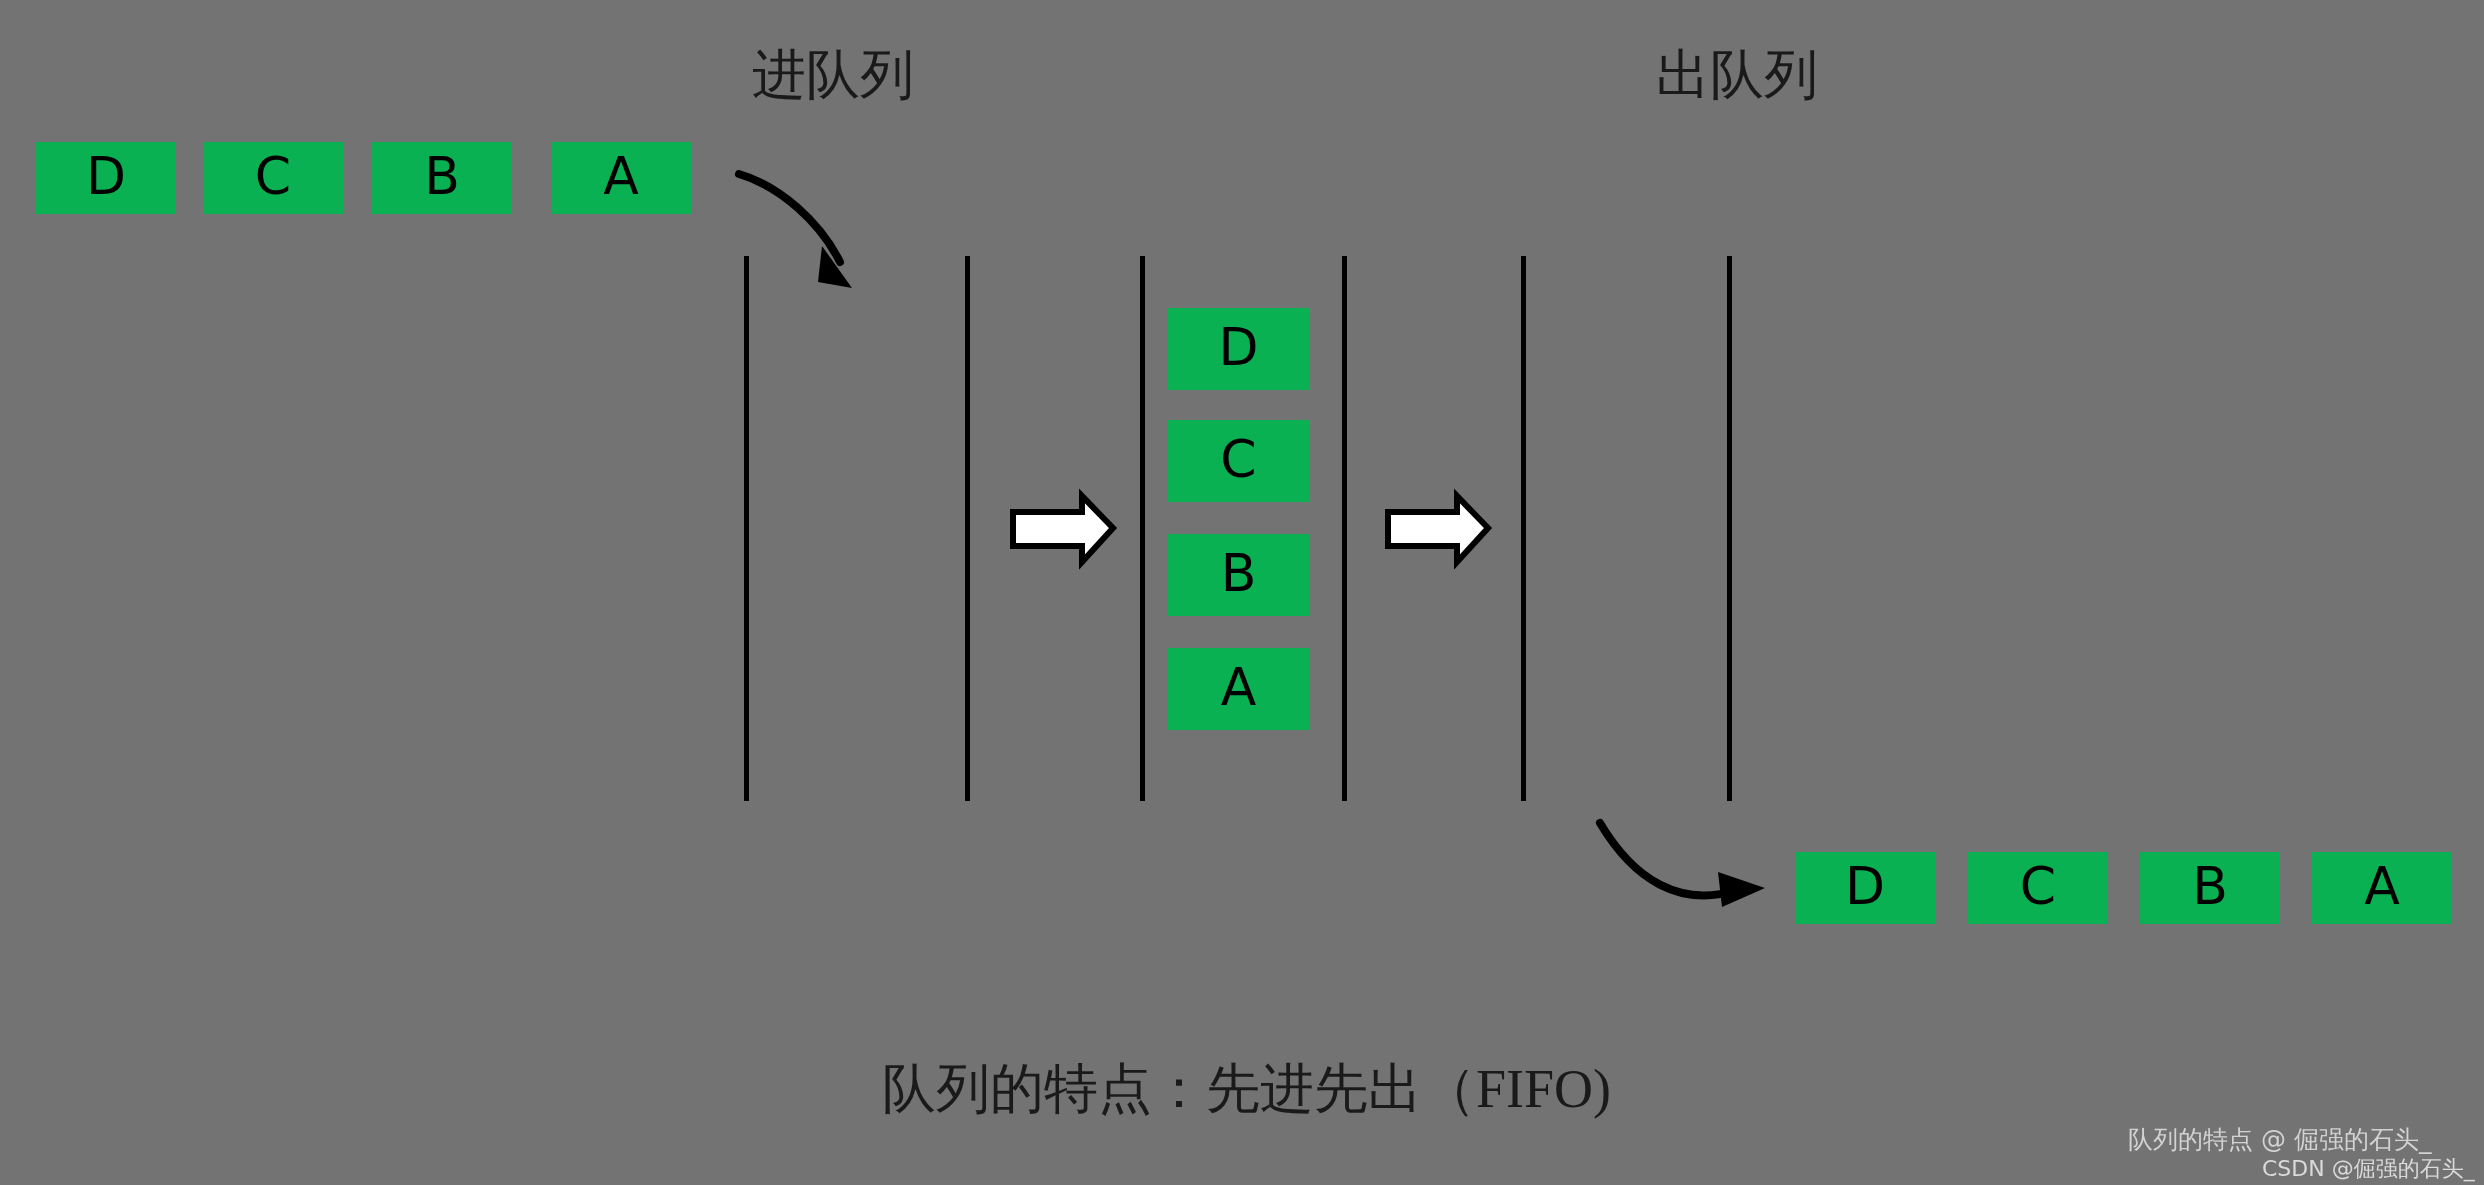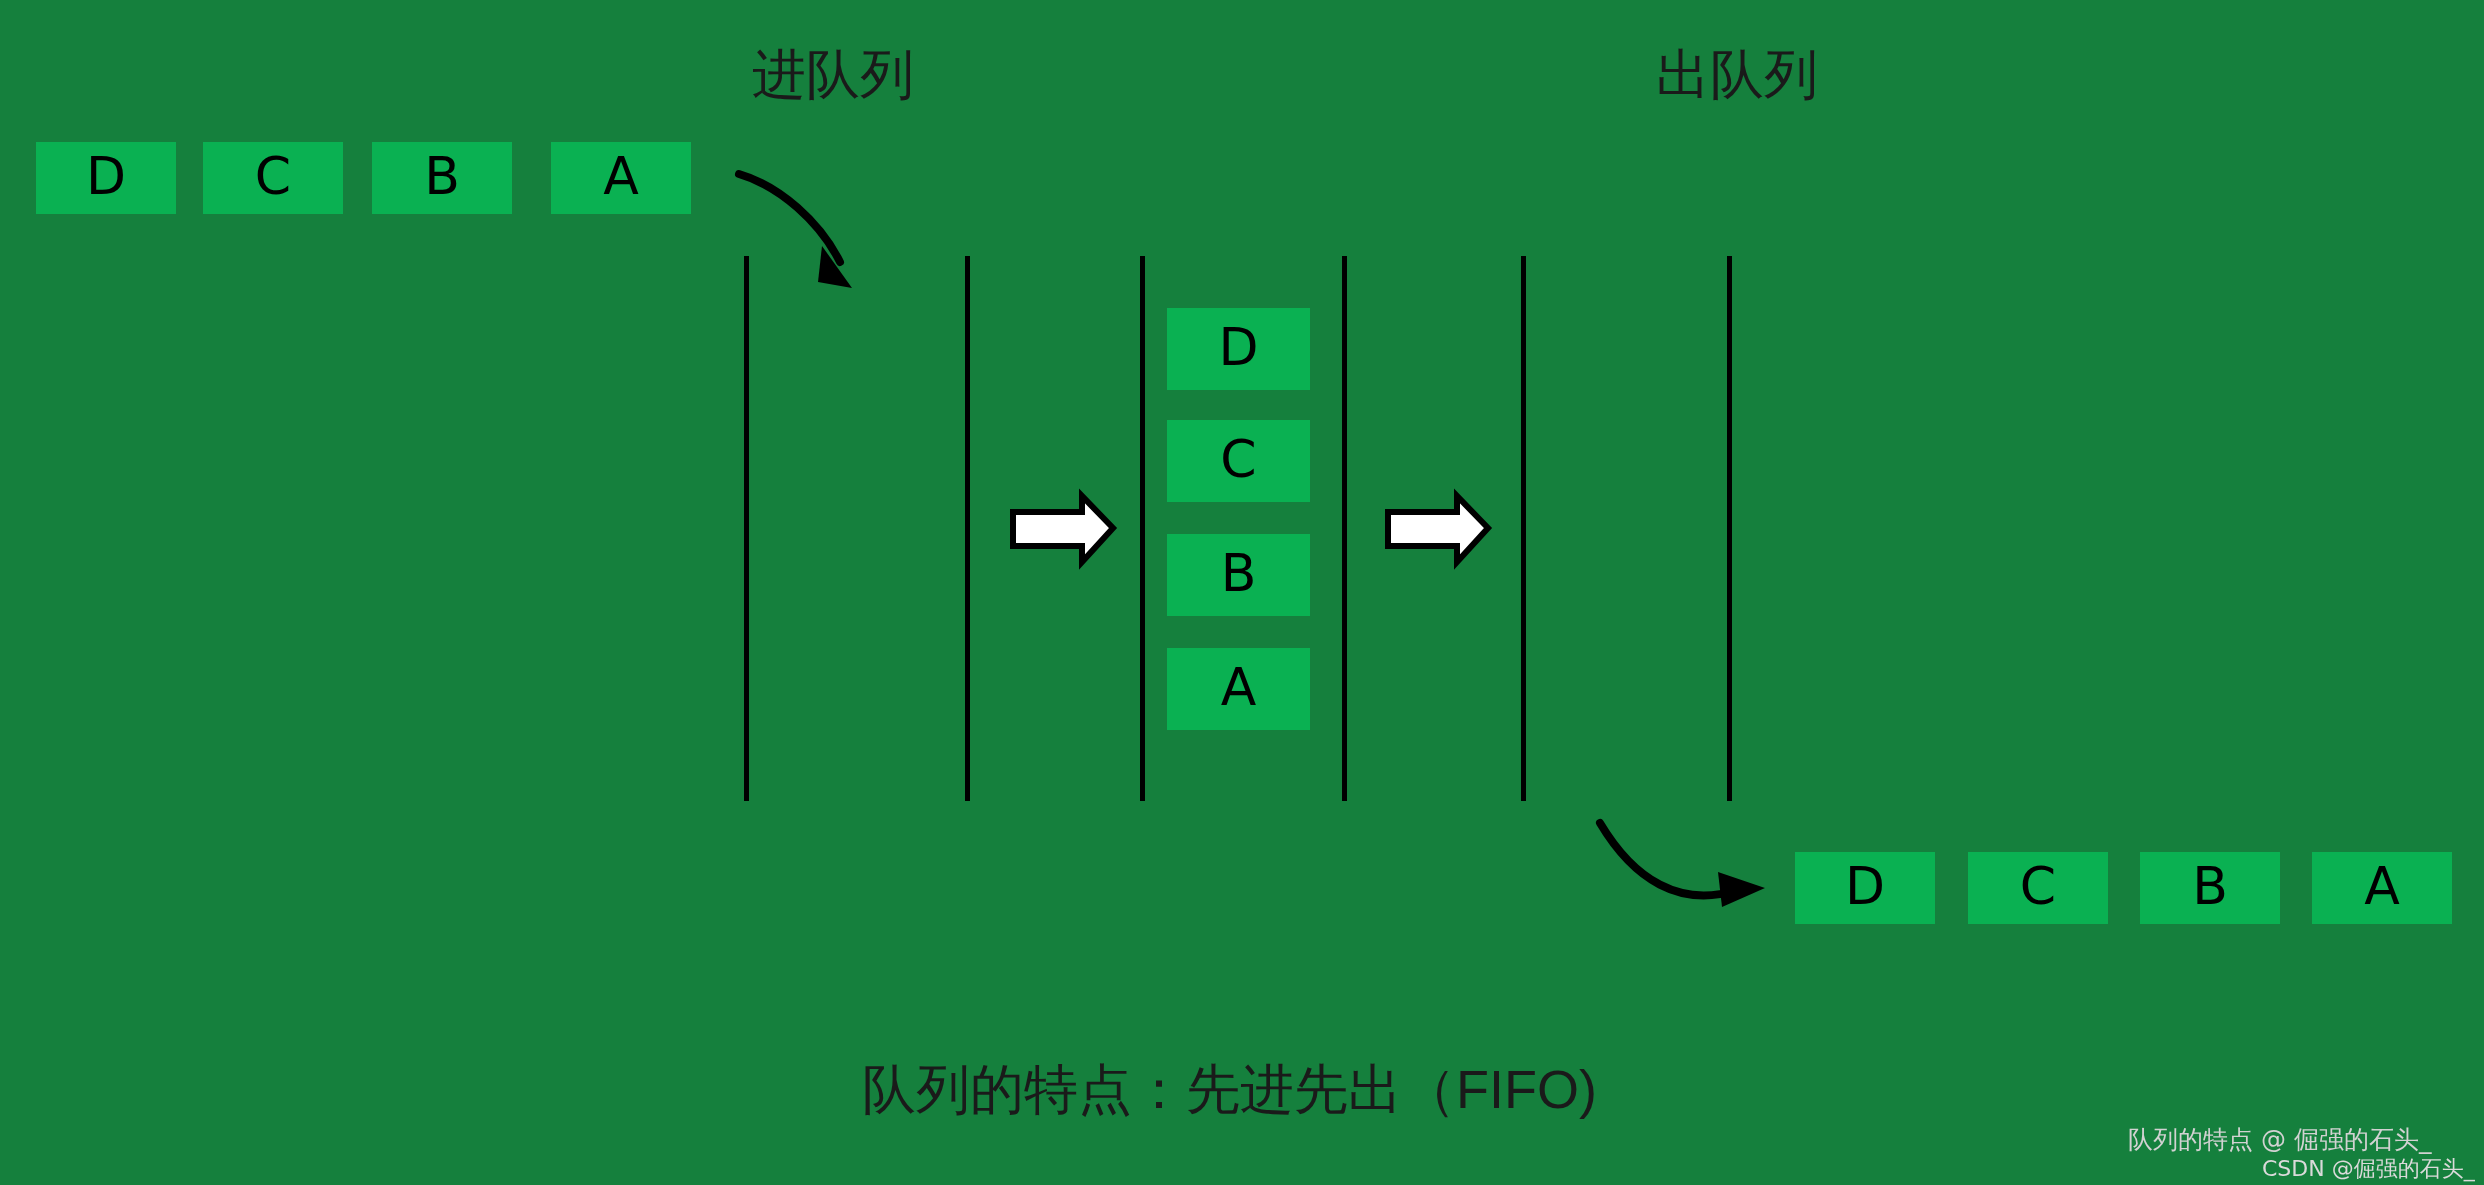--- a/index.html
+++ b/index.html
@@ -7,21 +7,21 @@
     padding: 0;
     background: #ffffff;
   }
   body {
     font-family: "Liberation Sans", "DejaVu Sans", sans-serif;
   }
   #canvas {
     position: relative;
     width: 2484px;
     height: 1185px;
-    background: #15803d;
+    background: #737373;
     overflow: hidden;
   }
   .block {
     position: absolute;
     background: #0AB152;
     color: #000000;
     display: flex;
     align-items: center;
     justify-content: center;
     font-family: "DejaVu Sans", sans-serif;
@@ -61,25 +61,26 @@
   .cn-label {
     position: absolute;
     font-family: "DejaVu Sans", sans-serif;
     font-size: 54px;
     color: #1a1a1a;
     white-space: nowrap;
     line-height: 1;
   }
   .caption {
     position: absolute;
-    font-family: Liberation Sans, sans-serif;
+    font-family: Liberation Serif, serif;
     font-size: 54px;
     color: #1a1a1a;
     white-space: nowrap;
     line-height: 1;
+    margin-left: 20px;
   }
   .wm {
     position: absolute;
     white-space: nowrap;
     font-family: "DejaVu Sans", sans-serif;
     color: #d2d2d2;
     line-height: 1.15;
   }
   .wm-1 { font-size: 25px; }
   .wm-2 { font-size: 22px; color: #dadada; margin-left: 12px; }

